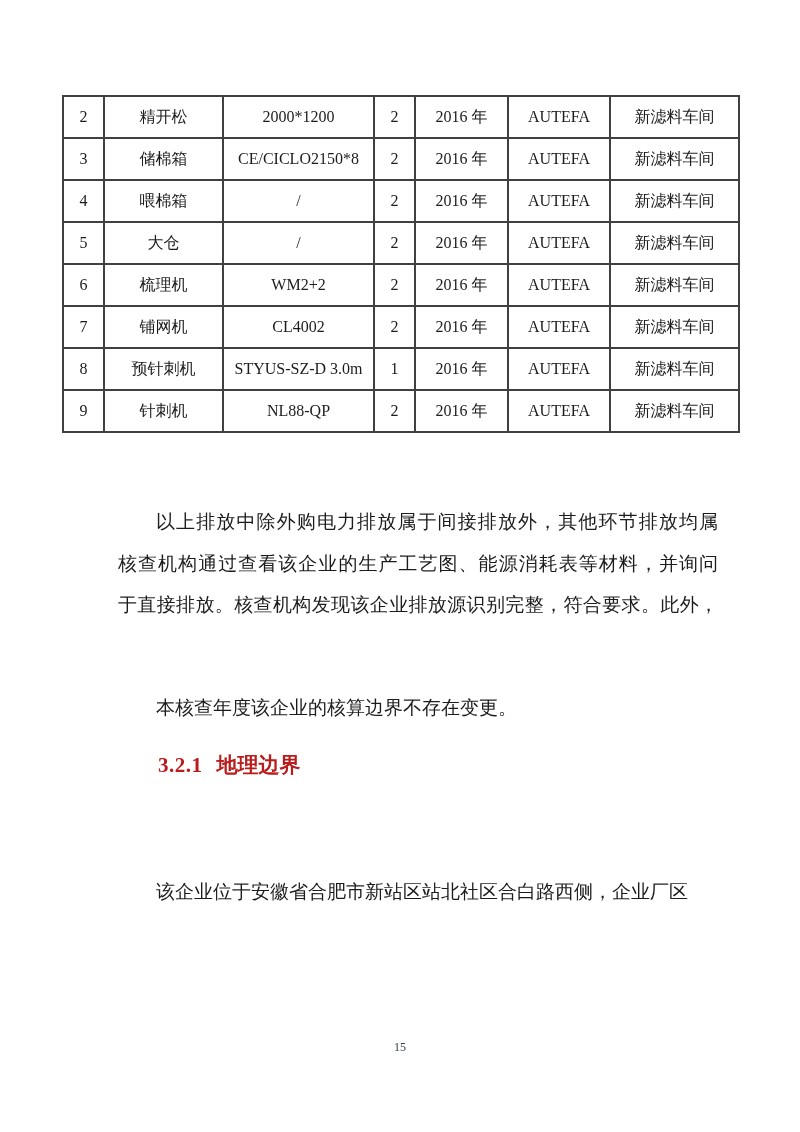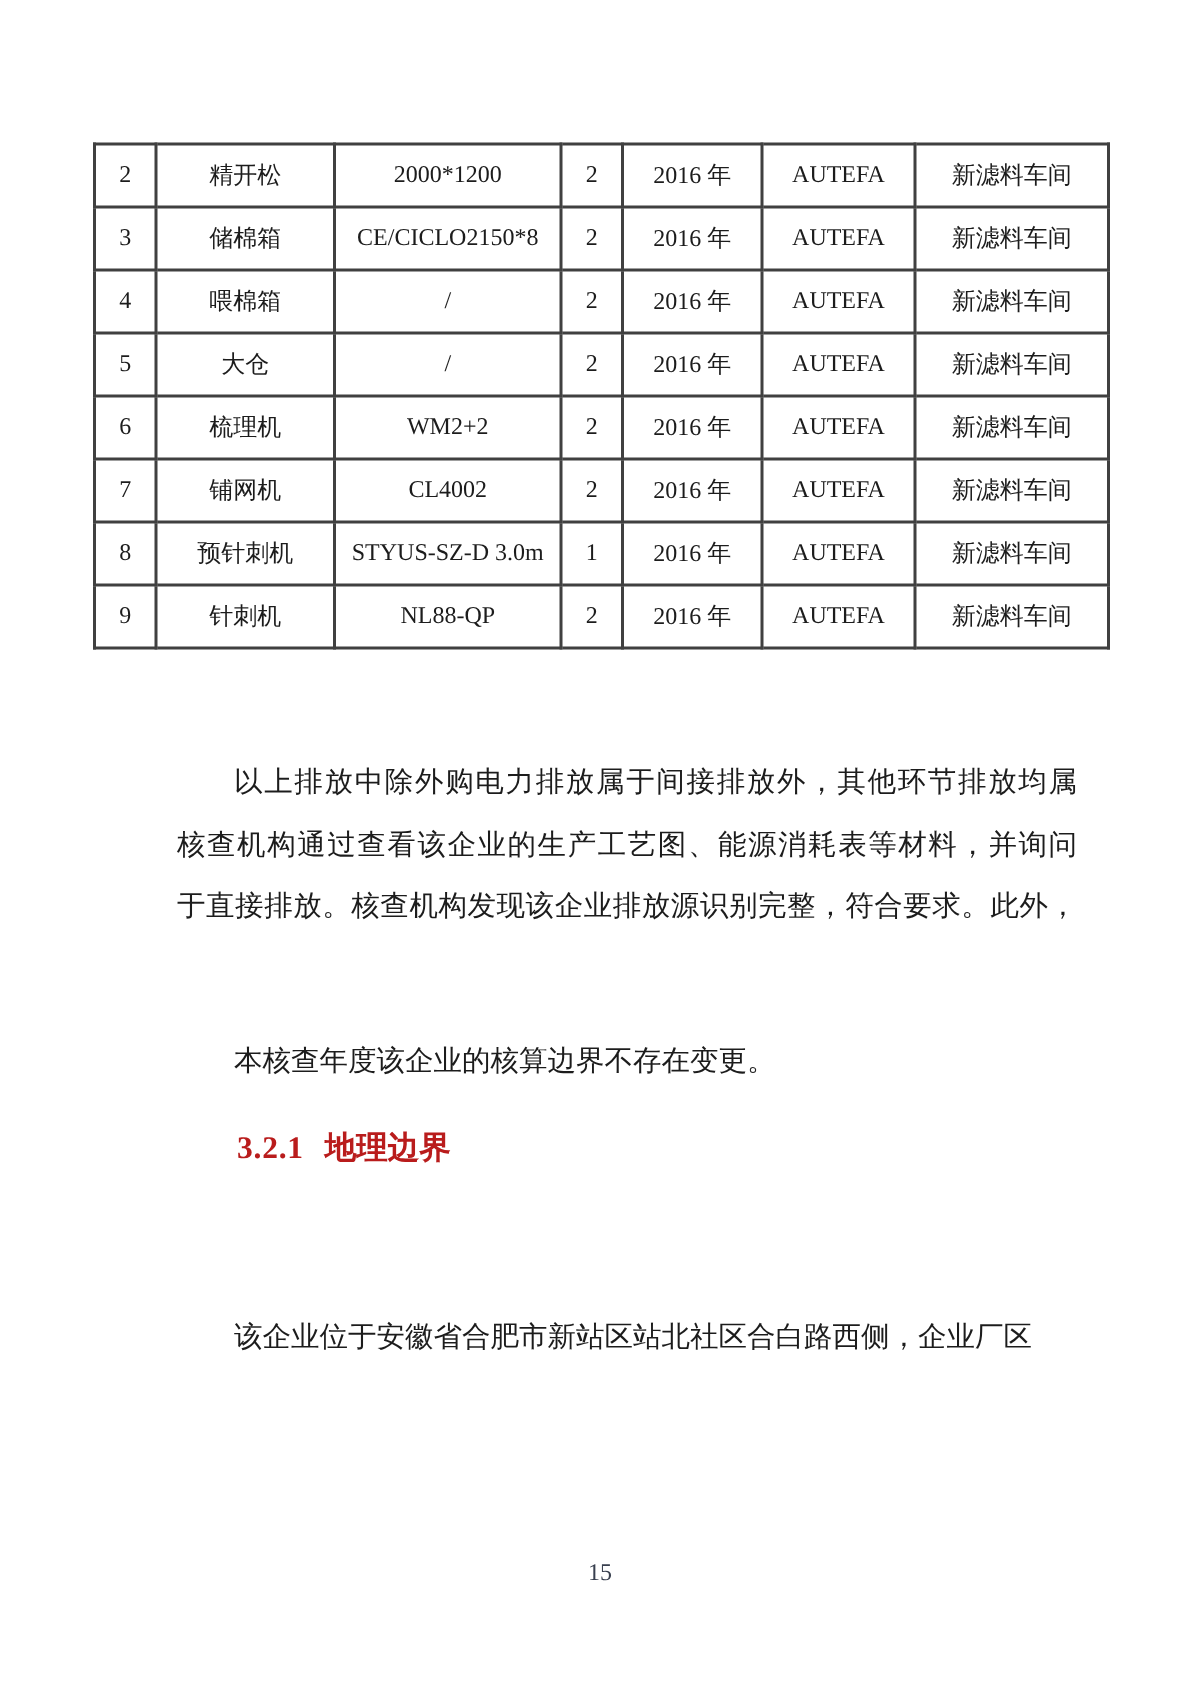--- a/index.html
+++ b/index.html
@@ -58,21 +58,21 @@
     color: #b91c1c;
     margin-left: 40px;
   }
   #heading-321 .h-num { margin-right: 14px; letter-spacing: 0.5px; }
   
   #page-number {
     position: absolute;
     left: 0; right: 0;
     top: 1040px;
     text-align: center;
-    font-size: 16px;
+    font-size: 12px;
     color: #39404f;
   }
 </style>
 </head>
 <body>
 
 <div id="page">
 
   <table id="equip-table">
     <colgroup>

